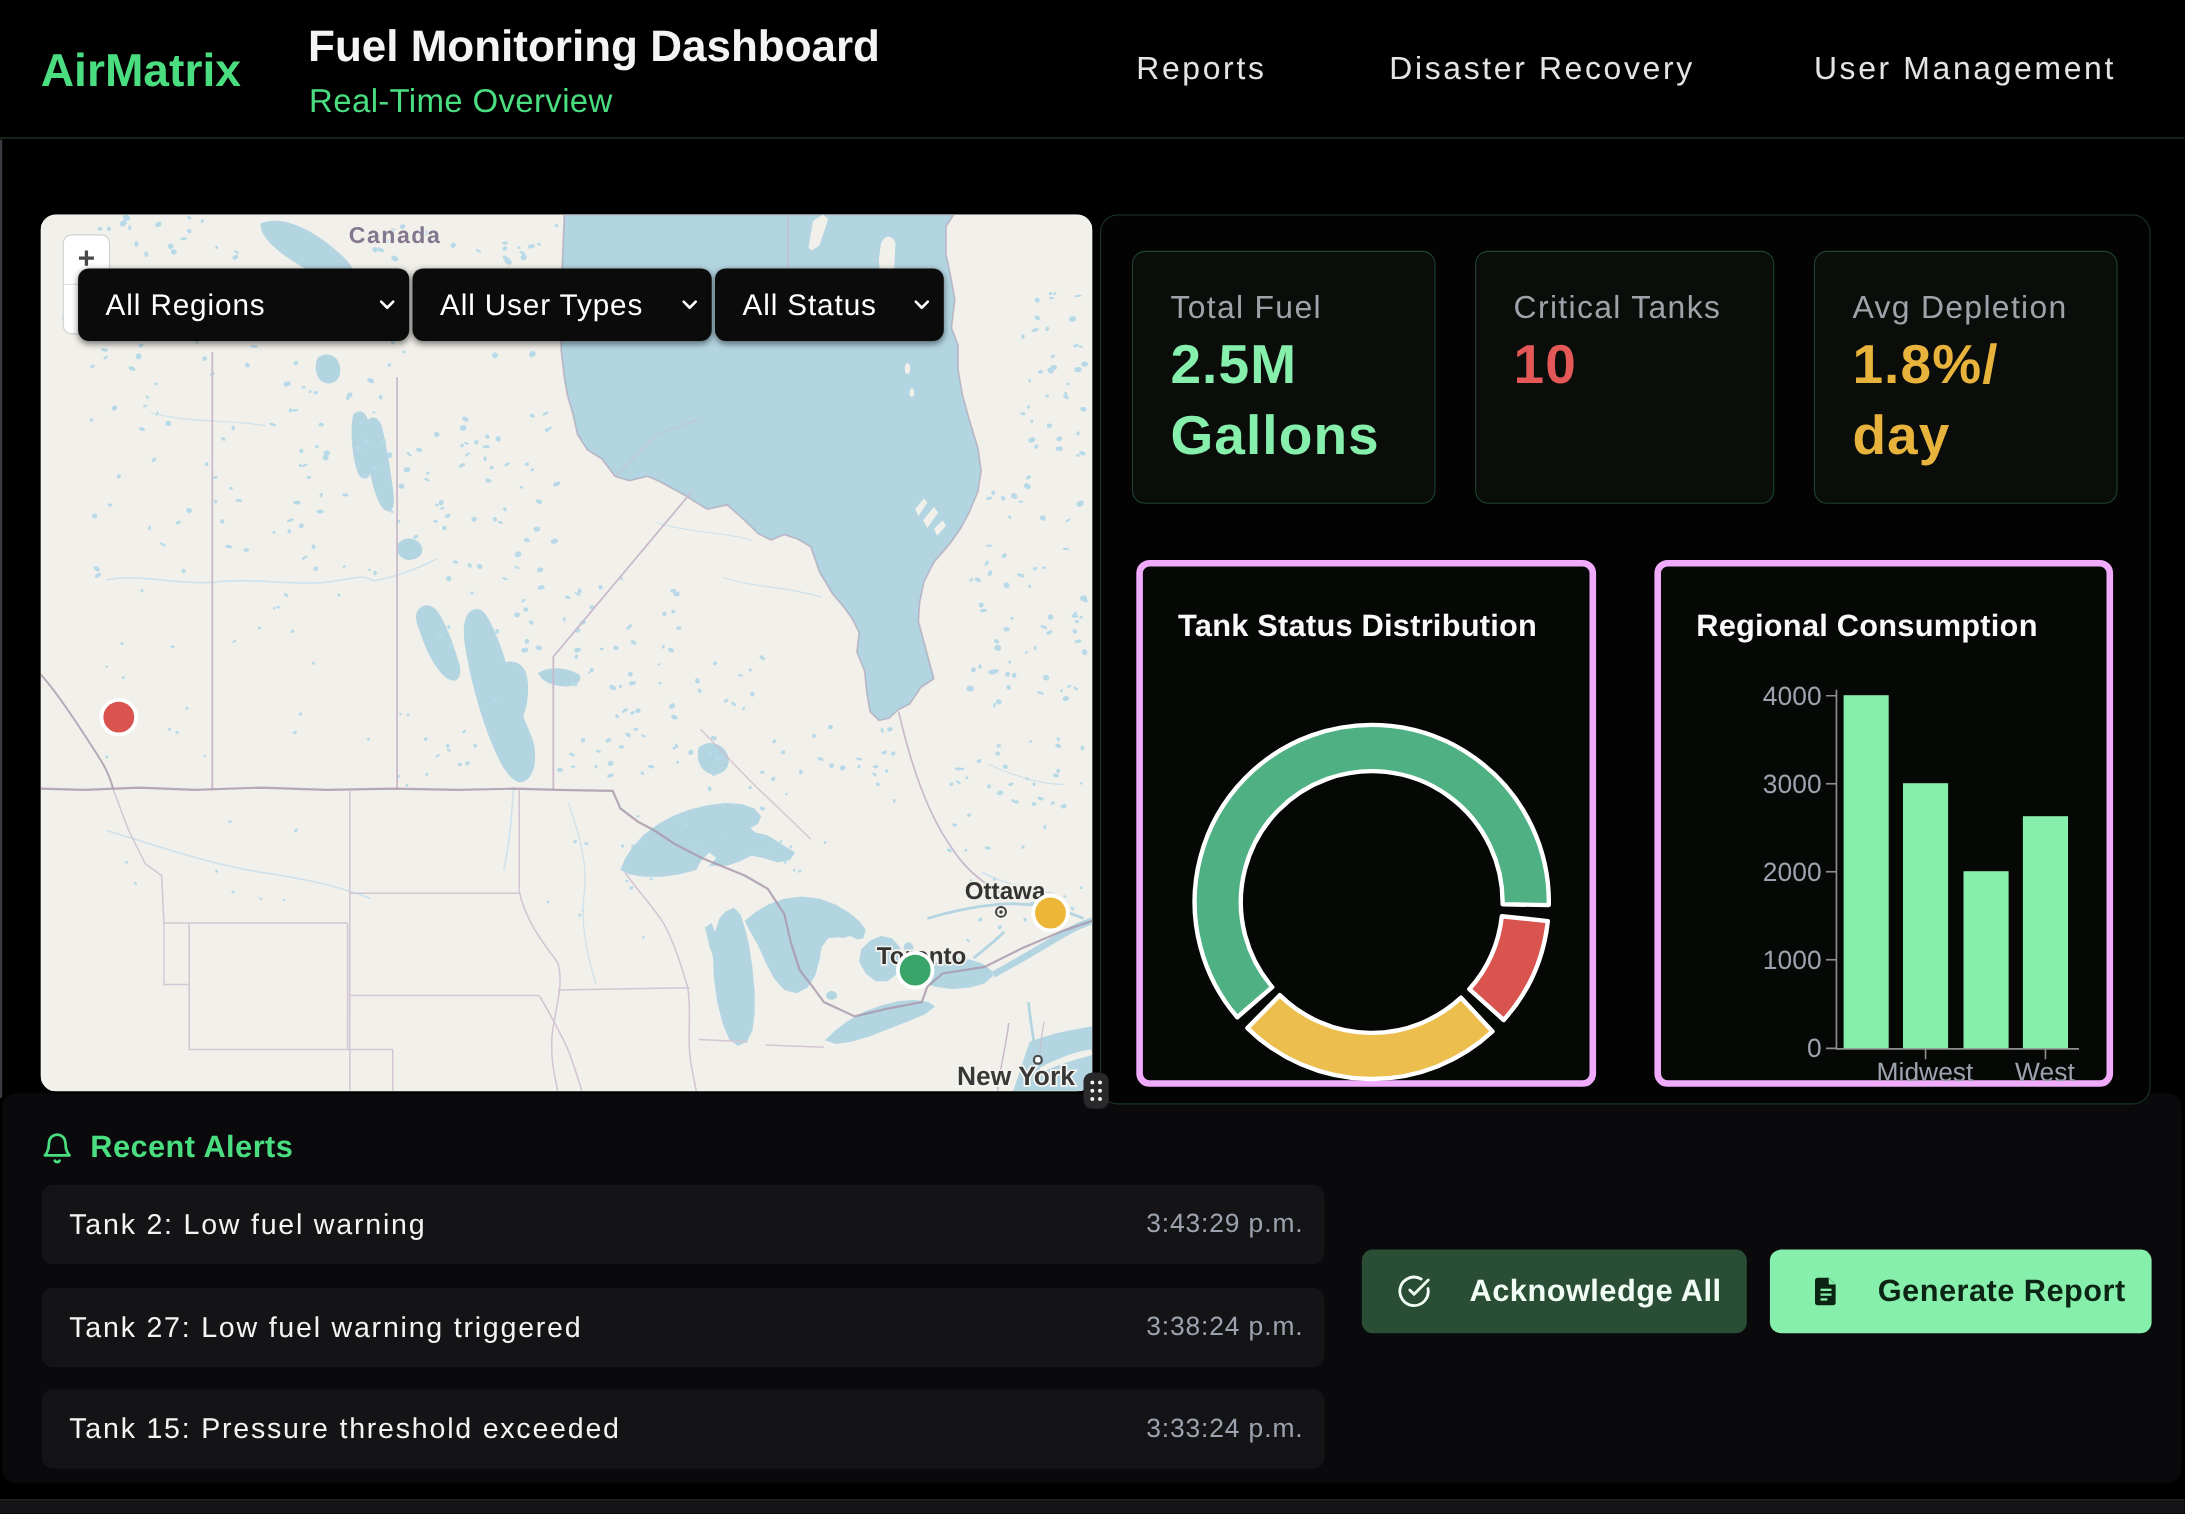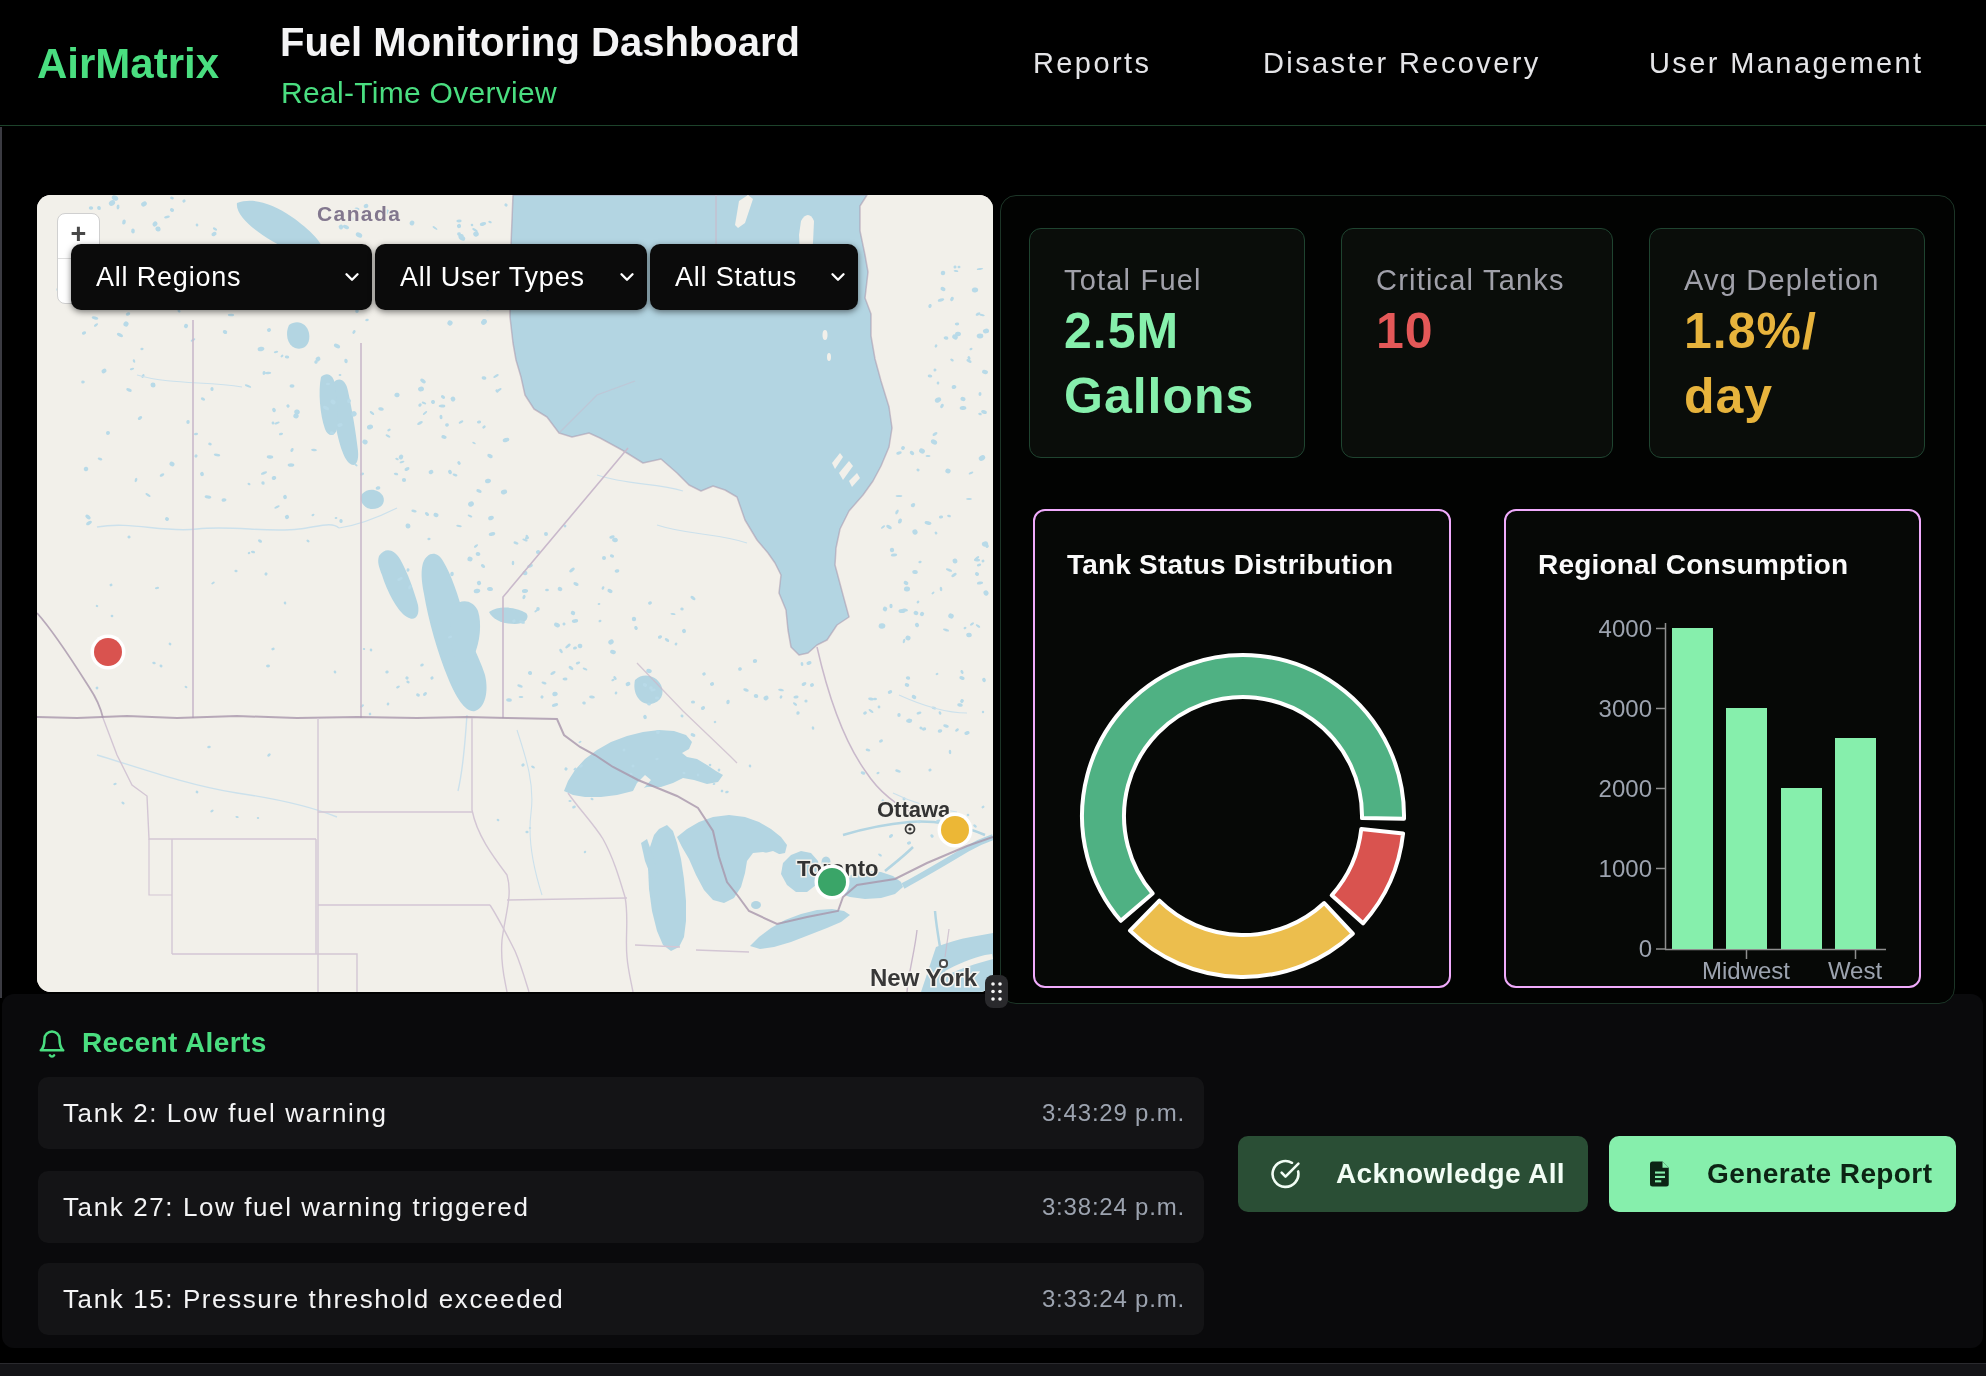--- a/index.html
+++ b/index.html
@@ -40,21 +40,21 @@
     border:1px solid #1c3527; border-radius:16px; background:#020302; }
   .scard { position:absolute; top:228px; height:230px; background:#0a0d0a;
     border:1px solid #1f4430; border-radius:12px; }
   #sc1 { left:1029px; width:276px; }
   #sc2 { left:1341px; width:272px; }
   #sc3 { left:1649px; width:276px;padding-left:14px; }
   .scard .lab { position:absolute; left:34px; top:35px; font-size:29px; color:#a1a1aa; letter-spacing:1.2px; }
   .scard .val { position:absolute; left:34px; top:70px; font-size:50px; font-weight:bold;
     line-height:65px; letter-spacing:1px; }
   .ccard { position:absolute; top:509px; height:479px; background:#060806;
-    border:2px solid #f0abfc; border-radius:12px; }
+    border:6px solid #f0abfc; border-radius:12px; }
   #cc1 { left:1033px; width:418px; }
   #cc2 { left:1504px; width:417px; }
   .ccard .ct { position:absolute; left:32px; top:38px; font-size:28px; font-weight:bold; color:#fafafa; letter-spacing:0.2px; }
   
   #alerts-title { position:absolute; left:82px; top:1027px; font-size:28px; font-weight:bold; color:#4ade80; letter-spacing:0.4px; }
   #bell { position:absolute; left:37px; top:1029px; }
   .arow { position:absolute; left:38px; width:1166px; height:72px; background:#141416;
     border-radius:10px; }
   .arow .msg { position:absolute; left:25px; top:50%; transform:translateY(-50%);
     font-size:26px; color:#f4f4f5; letter-spacing:1.6px; }

